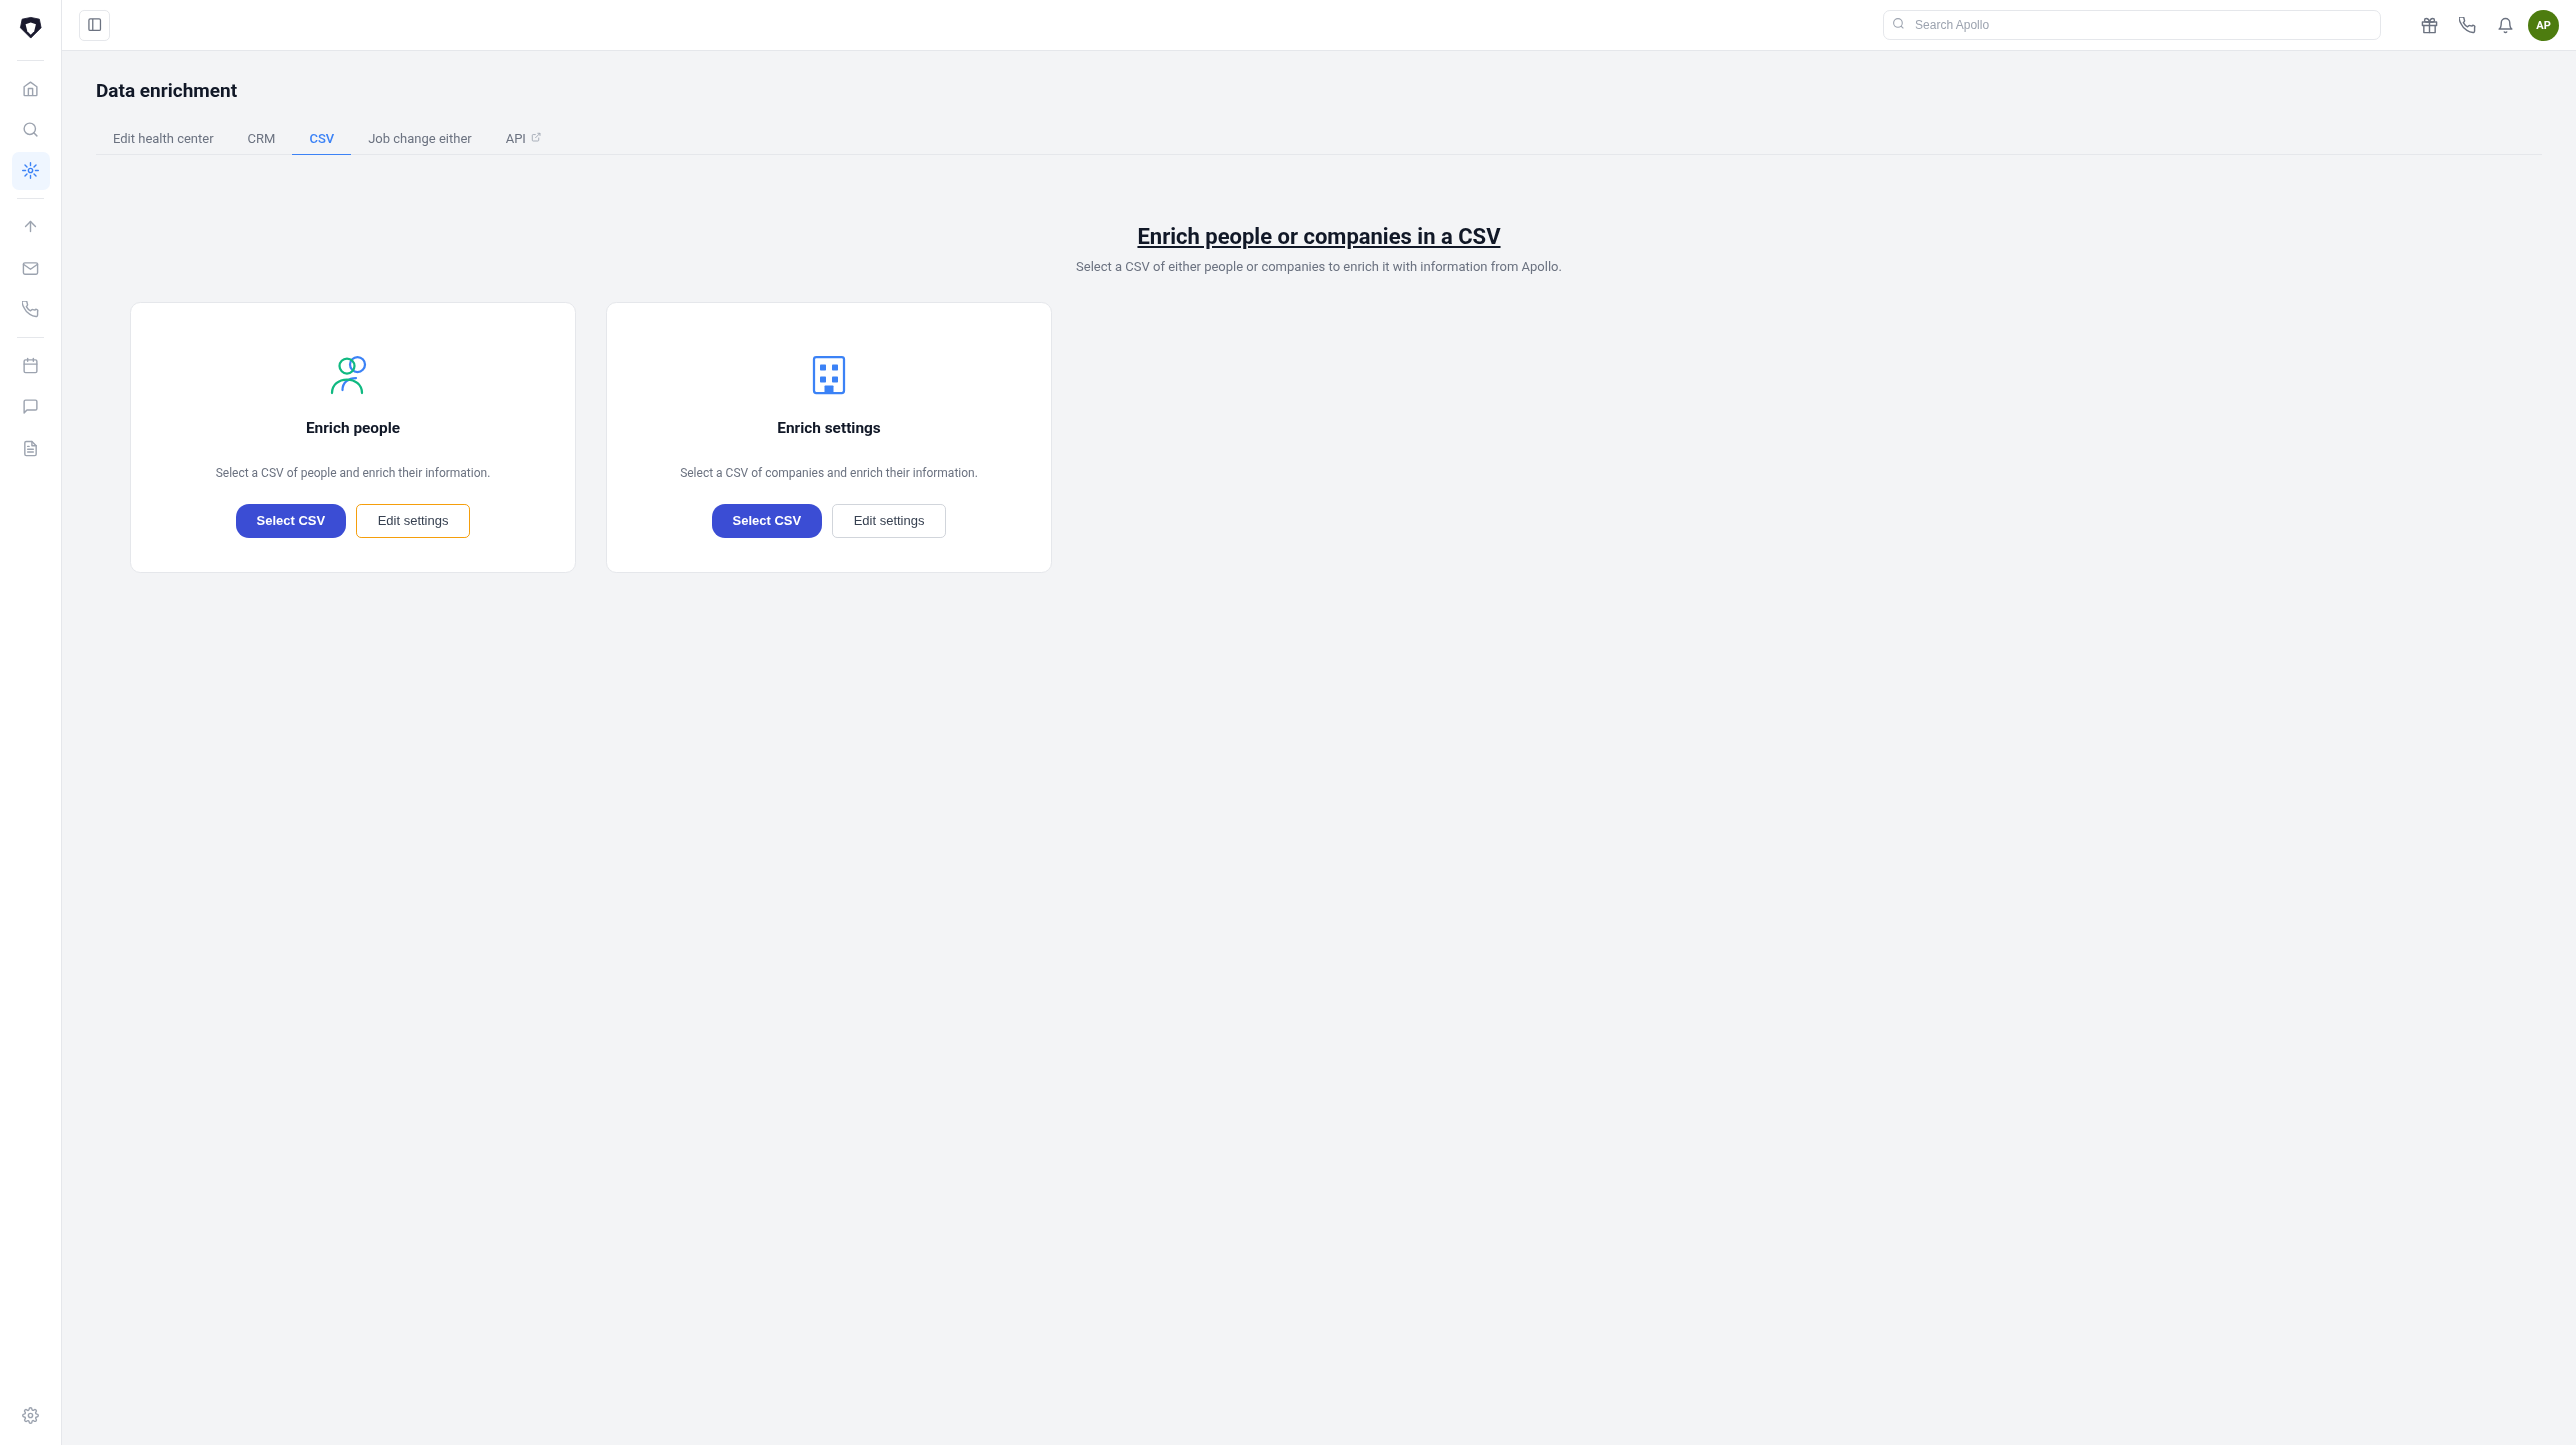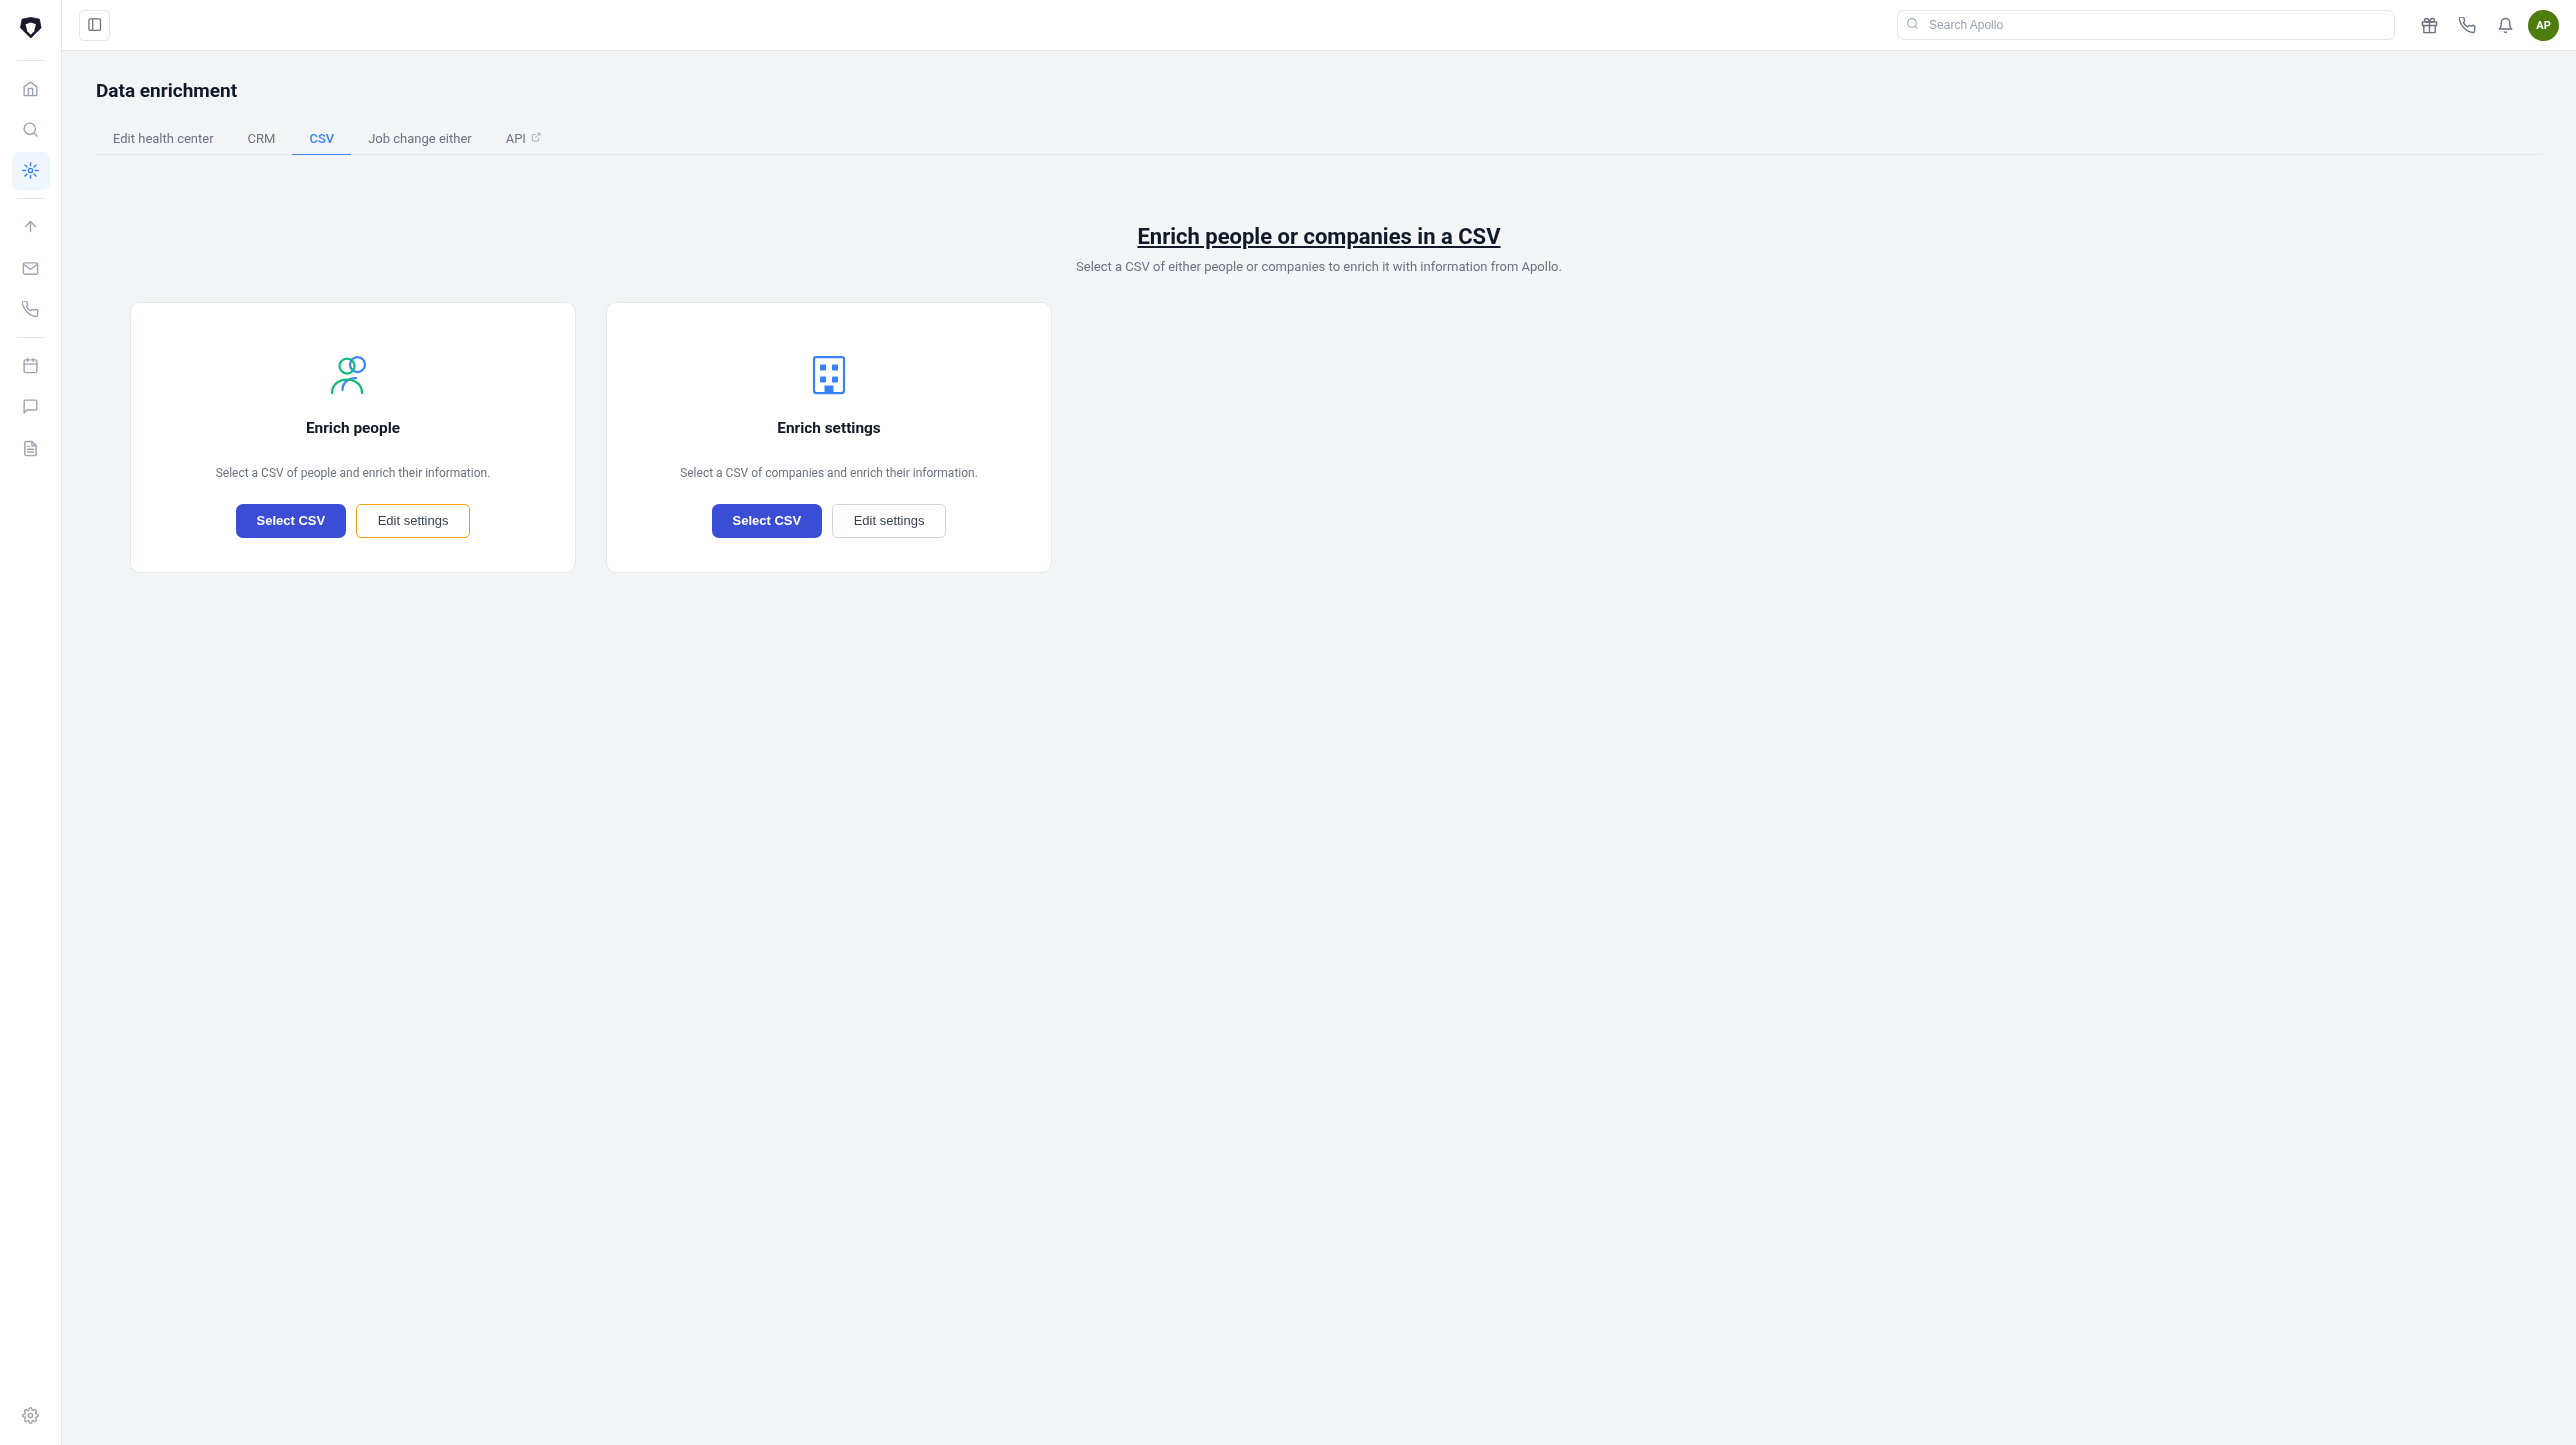--- a/index.html
+++ b/index.html
@@ -54,21 +54,21 @@
     }
 
     
     .topbar {
       background: #fff;
       border-bottom: 0.9px solid #e5e7eb;
       height: 51px;
       display: flex;
       align-items: center;
       padding: 0 17px;
-      gap: 9px;
+      gap: 23px;
       flex-shrink: 0;
     }
     .topbar-toggle {
       width: 31px;
       height: 31px;
       display: flex;
       align-items: center;
       justify-content: center;
       border-radius: 5.1px;
       cursor: pointer;
@@ -230,21 +230,21 @@
     }
     .card-actions {
       display: flex;
       gap: 10.3px;
       margin-top: 6.9px;
     }
     .btn-primary {
       background: #3b4dd4;
       color: #fff;
       border: none;
-      border-radius: 7px;
+      border-radius: 13px;
       padding: 8.6px 20.6px;
       font-size: 13px;
       font-weight: 600;
       cursor: pointer;
     }
     .btn-secondary {
       background: #fff;
       color: #374151;
       border: 0.9px solid #d1d5db;
       border-radius: 5.1px;

